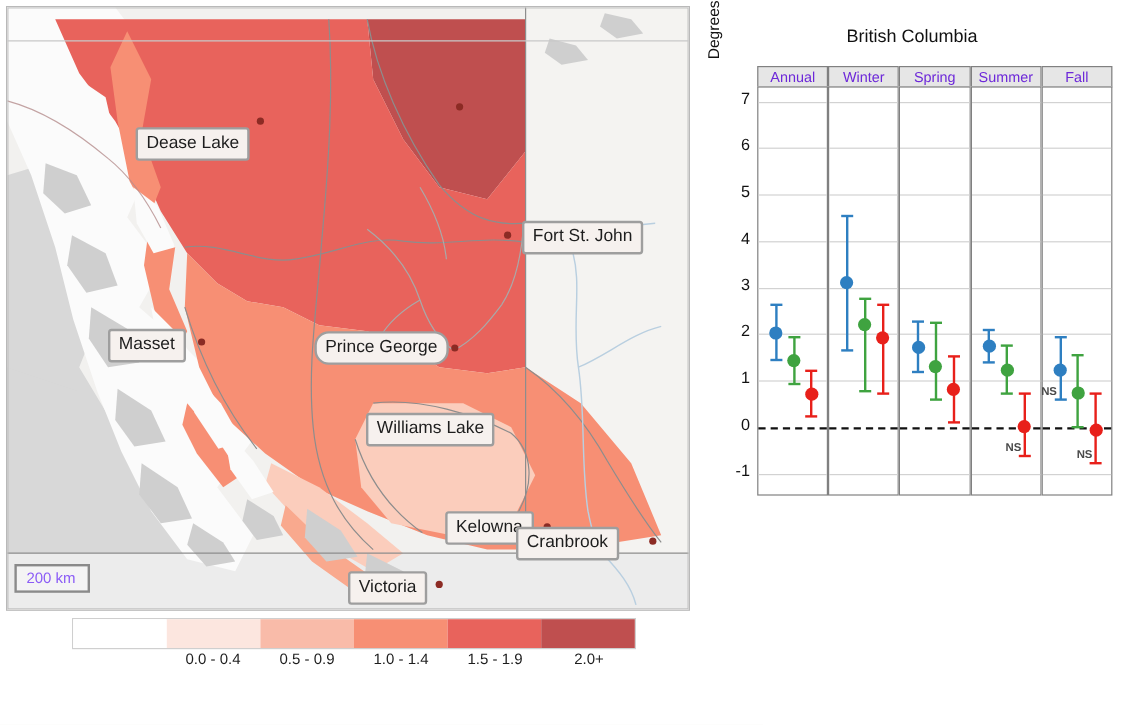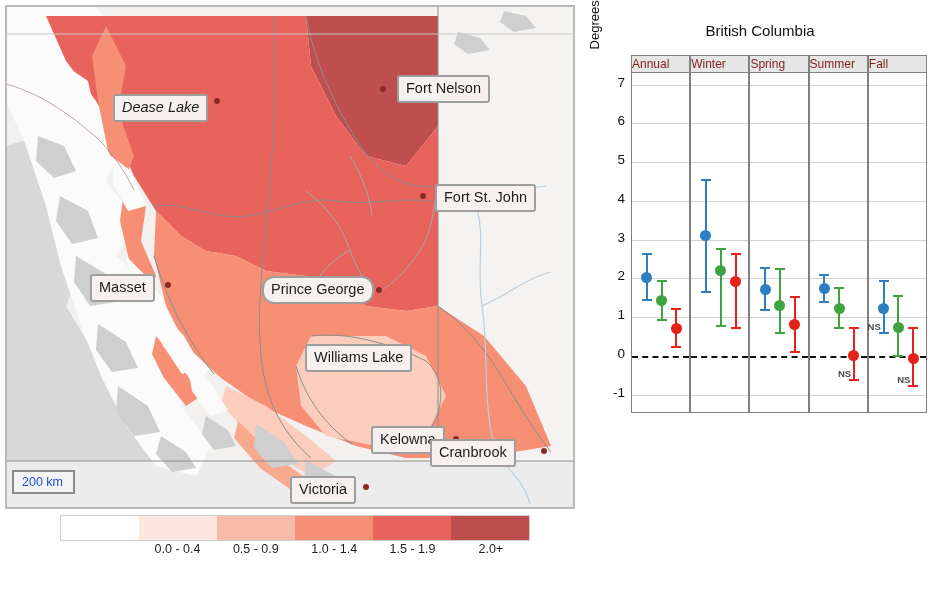--- a/index.html
+++ b/index.html
@@ -32,21 +32,21 @@
     white-space:nowrap;
     box-sizing:border-box;
   }
   .city-dot{
     position:absolute;width:6px;height:6px;border-radius:50%;
     background:#8c2b24;
   }
   .scalebar{
     position:absolute;left:6px;bottom:14px;
     background:#f4f4f4;border:2px solid #8a8a8a;
-    font-size:12.5px;color:#1d4ed8;padding:3px 10px 3px 8px;
+    font-size:12.5px;color:#8b5cf6;padding:3px 10px 3px 8px;
     white-space:nowrap;
   }
 
   
   .cbar-wrap{position:absolute;left:60px;top:515px;width:470px;}
   .cbar{display:flex;height:26px;border:1px solid #cfcfcf;box-sizing:border-box;}
   .cbar div{flex:1;}
   .cbar-labels{position:relative;height:36px;margin-top:1px;}
   .cbar-lab{
     position:absolute;top:0;text-align:center;font-size:12.5px;color:#1d1d1d;
@@ -75,21 +75,21 @@
     white-space:nowrap;
   }
   .ytick{
     position:absolute;right:302px;font-size:13.5px;color:#111;
     text-align:right;width:28px;line-height:1;
   }
   .panelrow{position:absolute;left:0;top:0;width:296px;height:358px;}
   .facet-head{
     position:absolute;top:0;height:18px;
     background:#e6e6e6;border:1px solid #808080;box-sizing:border-box;
-    font-size:12px;color:#7f1d1d;line-height:16px;
+    font-size:12px;color:#6d28d9;text-align:center;line-height:16px;
   }
   .facet-body{
     position:absolute;top:17px;height:341px;
     border:1px solid #808080;box-sizing:border-box;background:#fff;
   }
   .gridline{position:absolute;left:0;right:0;height:1px;background:#d2d2d2;}
   .zeroline{
     position:absolute;left:0;right:0;height:0;
     border-top:2px dashed #111;
   }
@@ -212,22 +212,21 @@
       <div class="city-dot" style="left:208px;top:92px;"></div>
       <div class="city-dot" style="left:374px;top:80px;"></div>
       <div class="city-dot" style="left:414px;top:187px;"></div>
       <div class="city-dot" style="left:159px;top:276px;"></div>
       <div class="city-dot" style="left:370px;top:281px;"></div>
       <div class="city-dot" style="left:386px;top:348px;"></div>
       <div class="city-dot" style="left:447px;top:430px;"></div>
       <div class="city-dot" style="left:535px;top:442px;"></div>
       <div class="city-dot" style="left:357px;top:478px;"></div>
 
-      <div class="city-label" style="left:107px;top:88px;font-style:italic;">Dease Lake</div>
-      <div class="city-label" style="left:391px;top:69px;">Fort Nelson</div>
+      <div class="city-label" style="left:107px;top:100px;">Dease Lake</div>
       <div class="city-label" style="left:429px;top:178px;">Fort St. John</div>
       <div class="city-label" style="left:84px;top:268px;">Masset</div>
       <div class="city-label" style="left:256px;top:270px;border-radius:12px;">Prince George</div>
       <div class="city-label" style="left:277px;top:338px;margin-left:22px;">Williams Lake</div>
       <div class="city-label" style="left:365px;top:420px;">Kelowna</div>
       <div class="city-label" style="left:424px;top:433px;">Cranbrook</div>
       <div class="city-label" style="left:284px;top:470px;">Victoria</div>
 
       <div class="scalebar">200 km</div>
     </div>

